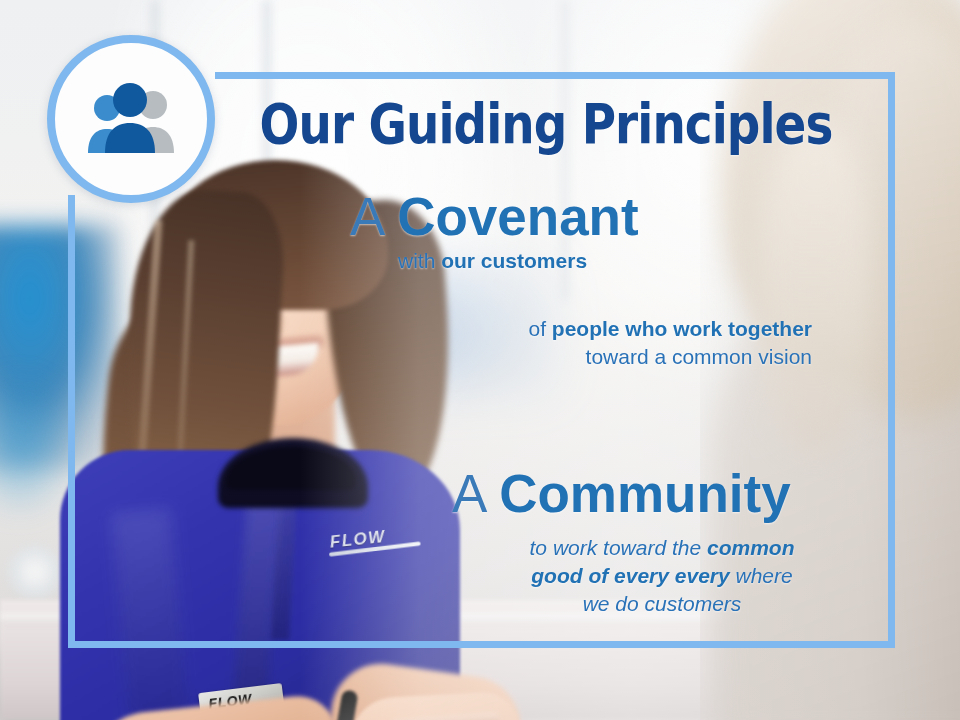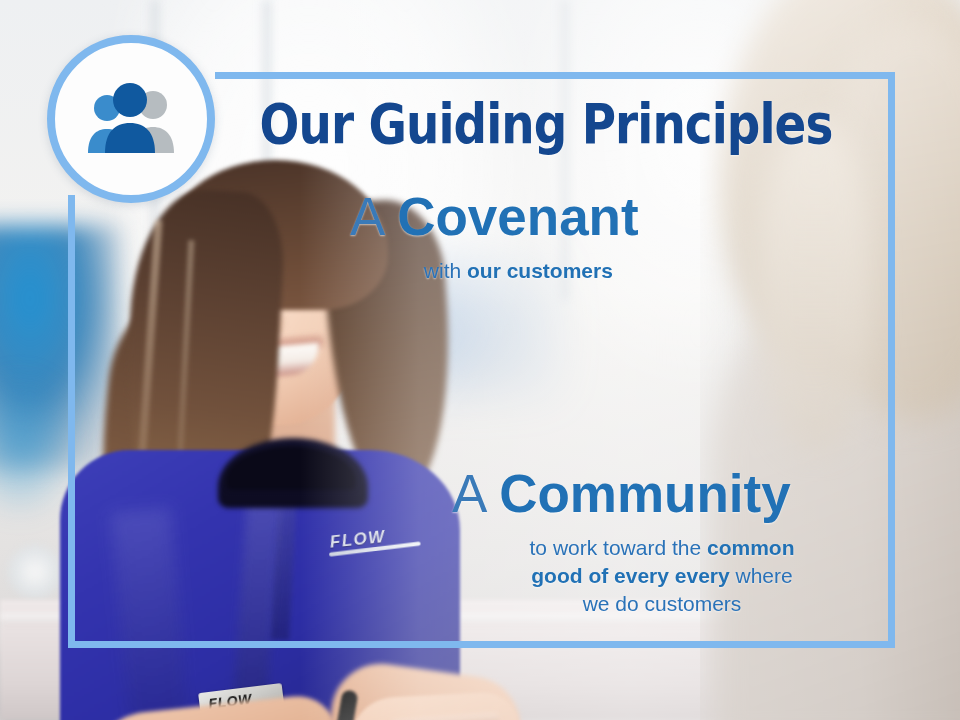--- a/index.html
+++ b/index.html
@@ -218,25 +218,25 @@
   .block{position:absolute;}
   .line-main{font-size:53px;line-height:1.08;color:#2a72b8;white-space:nowrap;
     text-shadow:0 1px 2px rgba(255,255,255,.6);}
   .line-main .art{font-weight:400;color:#3a7ab8;}
   .line-main .key{font-weight:700;color:#2171b5;}
   .line-sub{font-size:21px;line-height:1.32;color:#2a72b8;font-weight:400;
     text-shadow:0 1px 2px rgba(255,255,255,.6);}
   .line-sub b{font-weight:700;color:#2171b5;}
 
   #b1{left:350px;top:188px;text-align:left;}
-  #b1 .line-sub{margin-top:12px;text-align:center;padding-left:48px;}
+  #b1 .line-sub{margin-top:2px;text-align:left;padding-left:48px;}
   #b2{left:392px;top:305px;text-align:left;}
   #b2 .line-sub{margin-top:10px;text-align:right;width:420px;}
   #b3{left:452px;top:465px;text-align:left;}
-  #b3 .line-sub{margin-top:12px;text-align:center;width:420px;}
+  #b3 .line-sub{margin-top:12px;text-align:center;width:420px;font-style:italic;}
 </style>
 </head>
 <body>
 
 <div class="stage">
 
   <div class="photo">
     <div class="bg-base"></div>
     <div class="bg-window"></div>
     <div class="bg-window2"></div>
@@ -330,20 +330,21 @@
 
   <div class="block" id="b1">
     <div class="line-main">
       <span class="art">A</span>
       <span class="key">Covenant</span>
     </div>
     <div class="line-sub"><span>with </span><b>our customers</b></div>
   </div>
 
   <div class="block" id="b2">
+    <div class="line-sub"><span>of </span><b>people who work together</b><br><span>toward a common vision</span></div>
   </div>
 
   <div class="block" id="b3">
     <div class="line-main">
       <span class="art">A</span>
       <span class="key">Community</span>
     </div>
     <div class="line-sub"><span>to work toward the </span><b>common</b><br><b>good of every every</b><span> where</span><br><span>we do customers</span></div>
   </div>
 

